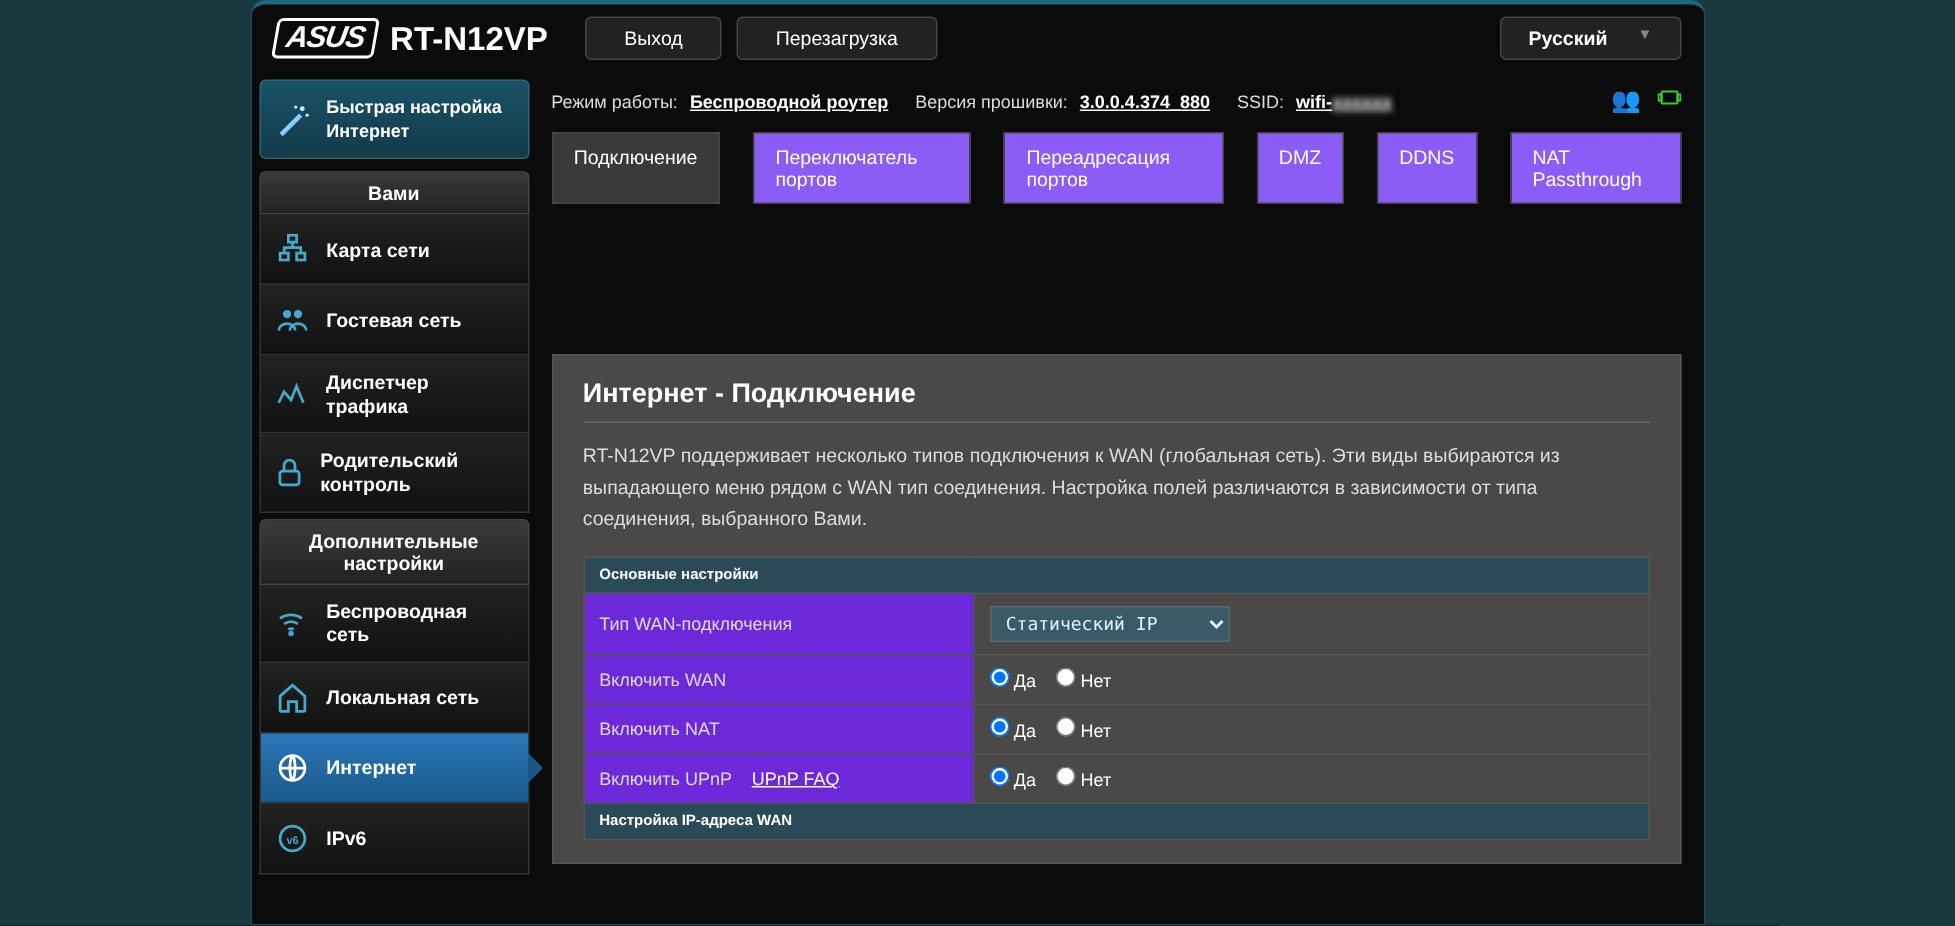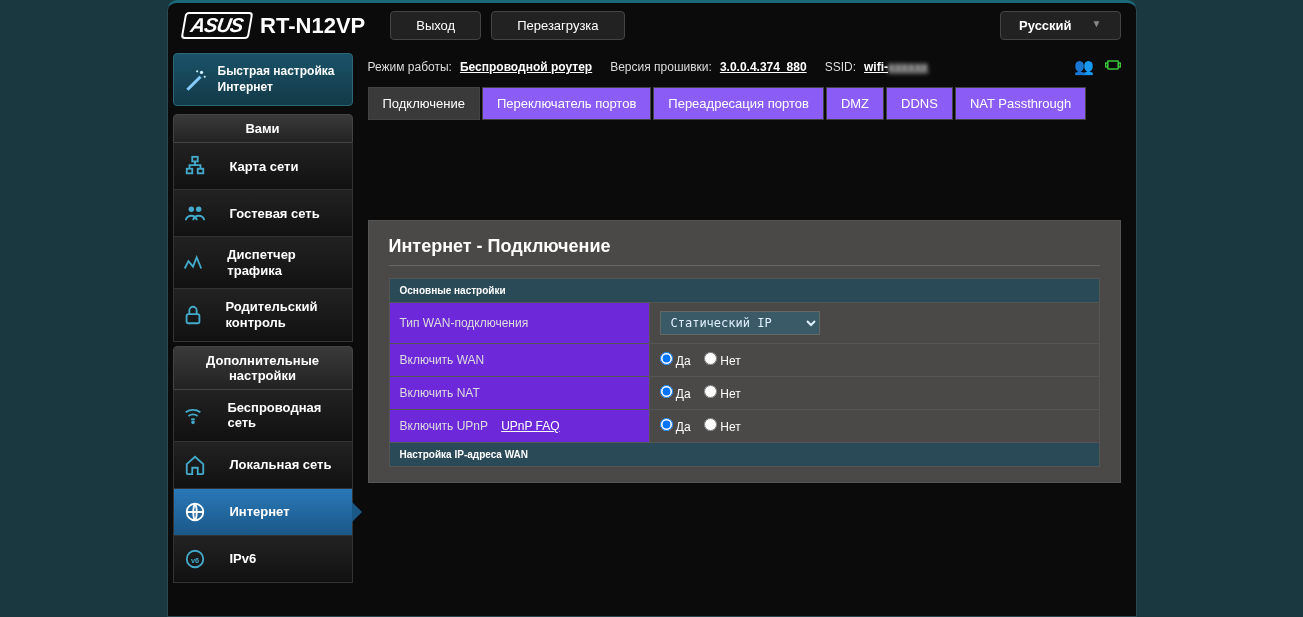--- a/index.html
+++ b/index.html
@@ -97,21 +97,21 @@
   font-size: 13px;
   margin-top: 4px;
 }
 .menu-item {
   background: linear-gradient(#222, #111);
   border: 1px solid #333;
   border-top: none;
   padding: 10px 8px;
   display: flex;
   align-items: center;
-  gap: 22px;
+  gap: 10px;
   color: #fff;
   font-weight: bold;
   font-size: 13px;
   cursor: pointer;
 }
 .menu-item.active {
   background: linear-gradient(#2a78b8, #1a5888);
   position: relative;
 }
 .menu-item.active::after {
@@ -137,21 +137,21 @@
   font-size: 12px;
   color: #ddd;
 }
 .info-bar a { color: #fff; text-decoration: underline; font-weight: bold; }
 .ssid-blur { color:#fff; font-weight:bold; text-decoration:underline; filter: blur(2px); }
 .info-icons { margin-left: auto; display: flex; gap: 10px; }
 .info-icon { color: #888; font-size: 16px; }
 .info-icon.green { color: #3ac83a; }
 .tabs {
   display: flex;
-  gap: 2px;
+  gap: 22px;
   margin-bottom: 10px;
 }
 .tab {
   background: #8b5cf6;
   border: 1px solid #444;
   color: #fff;
   padding: 8px 14px;
   font-size: 13px;
   cursor: pointer;
 }
@@ -327,20 +327,21 @@
         <div class="tab">Переключатель портов</div>
         <div class="tab">Переадресация портов</div>
         <div class="tab">DMZ</div>
         <div class="tab">DDNS</div>
         <div class="tab">NAT Passthrough</div>
       </div>
 
       <div class="panel">
         <h2>Интернет - Подключение</h2>
         <hr>
+        <p>RT-N12VP поддерживает несколько типов подключения к WAN (глобальная сеть). Эти виды выбираются из выпадающего меню рядом с WAN тип соединения. Настройка полей различаются в зависимости от типа соединения, выбранного Вами.</p>
 
         <table class="config-table">
           <tbody>
               <tr class="sect-hdr">
                 <td colspan="2">Основные настройки</td>
               </tr>
           <tr class="row">
             <td>Тип WAN-подключения</td>
             <td>
               <select>

